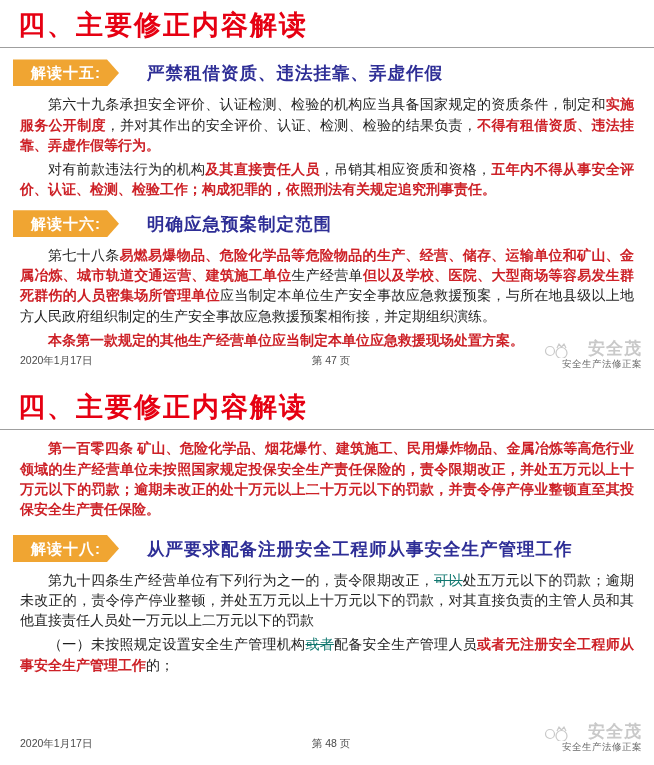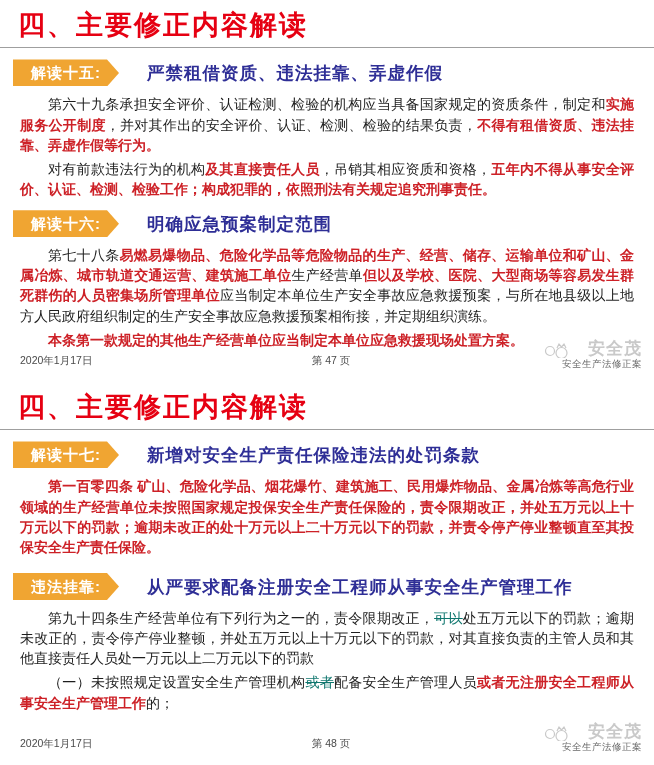--- a/index.html
+++ b/index.html
@@ -138,28 +138,24 @@
       </span>
       <span class="logo-sub" style="display:block">安全生产法修正案</span>
     </span>
   </div>
 </section>
 
 <section class="slide">
   <h1 class="slide-header">四、主要修正内容解读</h1>
   <hr class="divider">
 
-  <div class="section-head">
-    <span class="badge">解读十七:</span>
-    <span class="section-title">新增对安全生产责任保险违法的处罚条款</span>
-  </div>
   <p class="para"><span class="t-red">第一百零四条 矿山、危险化学品、烟花爆竹、建筑施工、民用爆炸物品、金属冶炼等高危行业领域的生产经营单位未按照国家规定投保安全生产责任保险的，责令限期改正，并处五万元以上十万元以下的罚款；逾期未改正的处十万元以上二十万元以下的罚款，并责令停产停业整顿直至其投保安全生产责任保险。</span></p>
 
   <div class="section-head" style="margin-top:16px">
-    <span class="badge">违法挂靠:</span>
+    <span class="badge">解读十八:</span>
     <span class="section-title">从严要求配备注册安全工程师从事安全生产管理工作</span>
   </div>
   <p class="para"><span class="t-black">第九十四条生产经营单位有下列行为之一的，责令限期改正，</span><span class="t-strike">可以</span><span class="t-black">处五万元以下的罚款；逾期未改正的，责令停产停业整顿，并处五万元以上十万元以下的罚款，对其直接负责的主管人员和其他直接责任人员处一万元以上二万元以下的罚款</span></p>
   <p class="para"><span class="t-black">（一）未按照规定设置安全生产管理机构</span><span class="t-strike">或者</span><span class="t-black">配备安全生产管理人员</span><span class="t-red">或者无注册安全工程师从事安全生产管理工作</span><span class="t-black">的；</span></p>
 
   <div class="footer">
     <span class="footer-date">2020年1月17日</span>
     <span class="footer-page">第 48 页</span>
     <span class="logo-block">
       <span class="logo-row">

